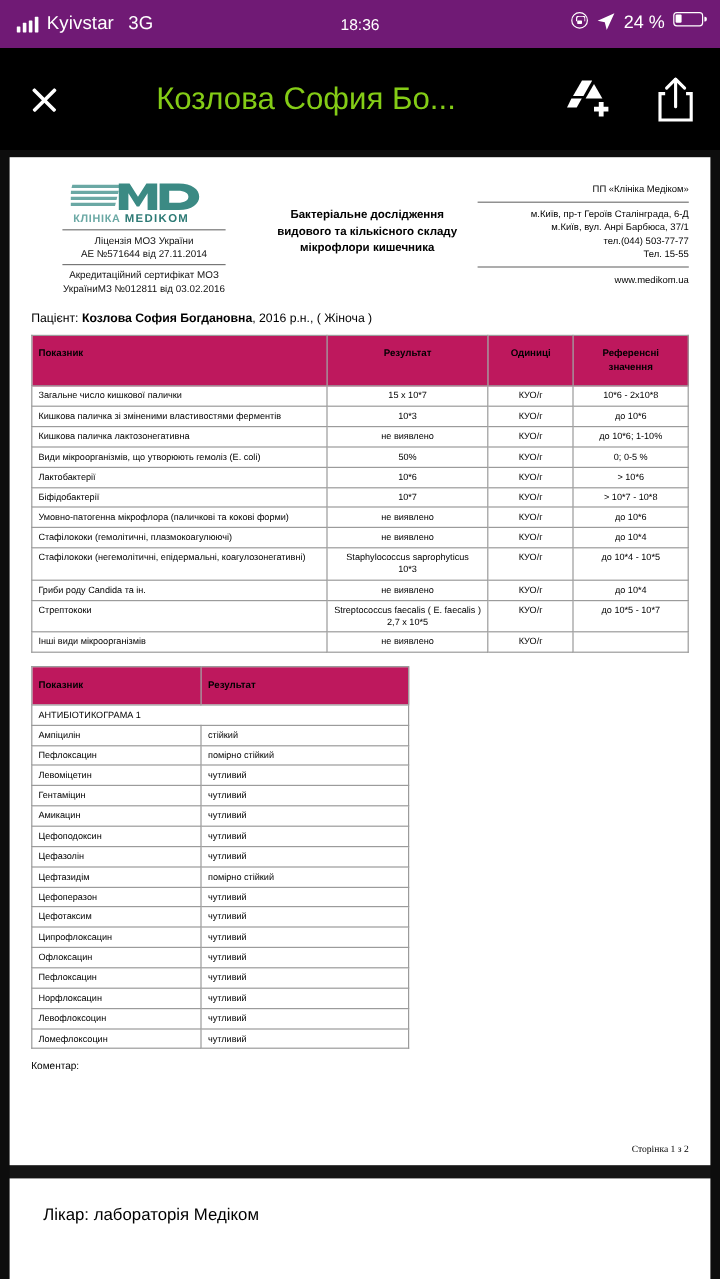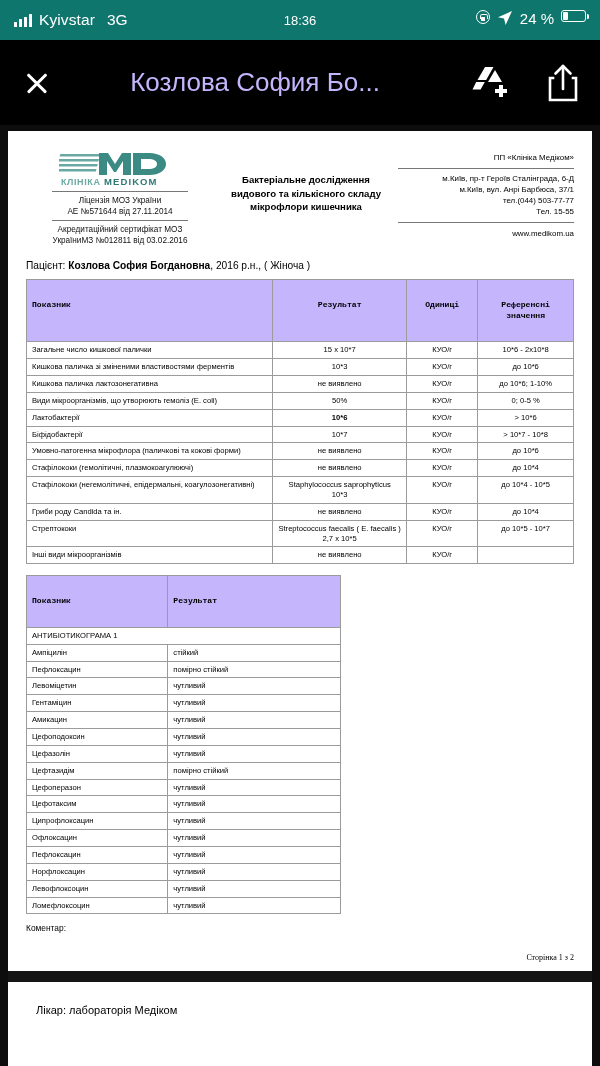--- a/index.html
+++ b/index.html
@@ -5,21 +5,21 @@
   * { margin:0; padding:0; box-sizing:border-box; }
   html,body { width:600px; height:1066px; }
   body {
     background:#000;
     font-family:"Liberation Sans", sans-serif;
     -webkit-font-smoothing:antialiased;
   }
 
   
   .statusbar{
-    position:relative; height:40px; background:#0f766e; color:#fff;
+    position:relative; height:40px; background:#701a75; color:#fff;
     display:flex; align-items:center; padding:0 14px;
   }
   .sb-left{ display:flex; align-items:center; gap:7px; }
   .signal{ display:flex; align-items:flex-end; gap:2px; height:13px; }
   .signal i{ display:block; width:3px; background:#fff; border-radius:.5px; }
   .signal i:nth-child(1){height:5px}
   .signal i:nth-child(2){height:7.5px}
   .signal i:nth-child(3){height:10px}
   .signal i:nth-child(4){height:13px}
   .carrier{ font-size:15.5px; letter-spacing:.1px; }
@@ -38,21 +38,21 @@
             width:4.2px; height:3.4px; background:#fff; border-radius:.6px; }
   .battpct{ font-size:15px; }
   .batt{ width:25px; height:12px; border:1.3px solid #fff; border-radius:3px;
          position:relative; padding:1.4px; }
   .batt span{ display:block; height:100%; background:#fff; border-radius:1px; }
   .batt::after{ content:""; position:absolute; right:-3.6px; top:3.4px;
          width:2px; height:4.6px; background:#fff; border-radius:0 1.5px 1.5px 0; }
 
   
   .navbar{ height:85px; background:#000; display:flex; align-items:center;
-           padding:0 22px; color:#c4b5fd; }
+           padding:0 22px; color:#84cc16; }
   .nav-title{ flex:1; text-align:center; font-size:26px; font-weight:400;
               white-space:nowrap; overflow:hidden; }
   .nav-btn{ display:flex; align-items:center; justify-content:center;
             cursor:pointer; }
   .close-x{ width:30px; height:30px; position:relative; }
   .close-x::before,.close-x::after{
     content:""; position:absolute; left:2px; top:14px; width:26px; height:2.6px;
     background:#fff; border-radius:1px; }
   .close-x::before{ transform:rotate(45deg); }
   .close-x::after{ transform:rotate(-45deg); }
@@ -89,34 +89,34 @@
   .patient .lbl{ font-weight:400; }
   .pname{ font-weight:bold; }
   .pdate{ font-size:7.8px; margin-top:3px; }
 
   
   table{ border-collapse:collapse; width:100%; }
   .t-main{ margin-top:8px; }
   .t-abx{ margin-top:11px; width:57.5%; }
   th,td{ border:1px solid #9b9b9b; padding:3px 5px; font-size:7.6px;
          vertical-align:top; line-height:1.3; }
-  thead th{ background:#c4b5fd; font-weight:bold; text-align:center;
-            font-size:8.1px; padding:20px 5px; color:#000;font-family:Liberation Mono, monospace; }
+  thead th{ background:#be185d; font-weight:bold; text-align:center;
+            font-size:8.1px; padding:10px 5px; color:#000; }
   .c-name{ width:45%; text-align:left; }
   .c-res{ width:24.5%; text-align:center; }
   .c-unit{ width:13%; text-align:center; }
   .c-ref{ width:17.5%; text-align:center; }
   .a-name{ width:45%; text-align:left; }
   .a-res{ width:55%; text-align:left; }
   td.ctr{ text-align:center; }
 
   .comment{ margin-top:9px; font-size:8.4px; }
   .pagenum{ position:absolute; right:18px; bottom:9px; font-size:8px;
             font-family:"Liberation Serif", serif; }
-  .doctor{ font-size:11px; padding-left:10px; }
+  .doctor{ font-size:14px; padding-left:10px; }
 </style>
 </head>
 <body>
 
 <div class="statusbar">
   <div class="sb-left">
     <span class="signal">
       <i></i>
         <i></i>
         <i></i>
@@ -249,21 +249,21 @@
             <td class="c-ref ctr">до 10*6; 1-10%</td>
           </tr>
           <tr>
             <td class="c-name">Види мікроорганізмів, що утворюють гемоліз (E. coli)</td>
             <td class="c-res ctr" style="white-space: pre-line;">50%</td>
             <td class="c-unit ctr">КУО/г</td>
             <td class="c-ref ctr">0;  0-5 %</td>
           </tr>
           <tr>
             <td class="c-name">Лактобактерії</td>
-            <td class="c-res ctr" style="white-space: pre-line; font-weight: bold;">10*6</td>
+            <td class="c-res ctr" style="white-space: pre-line;">10*6</td>
             <td class="c-unit ctr">КУО/г</td>
             <td class="c-ref ctr">&gt; 10*6</td>
           </tr>
           <tr>
             <td class="c-name">Біфідобактерії</td>
             <td class="c-res ctr" style="white-space: pre-line;">10*7</td>
             <td class="c-unit ctr">КУО/г</td>
             <td class="c-ref ctr">&gt; 10*7 - 10*8</td>
           </tr>
           <tr>

